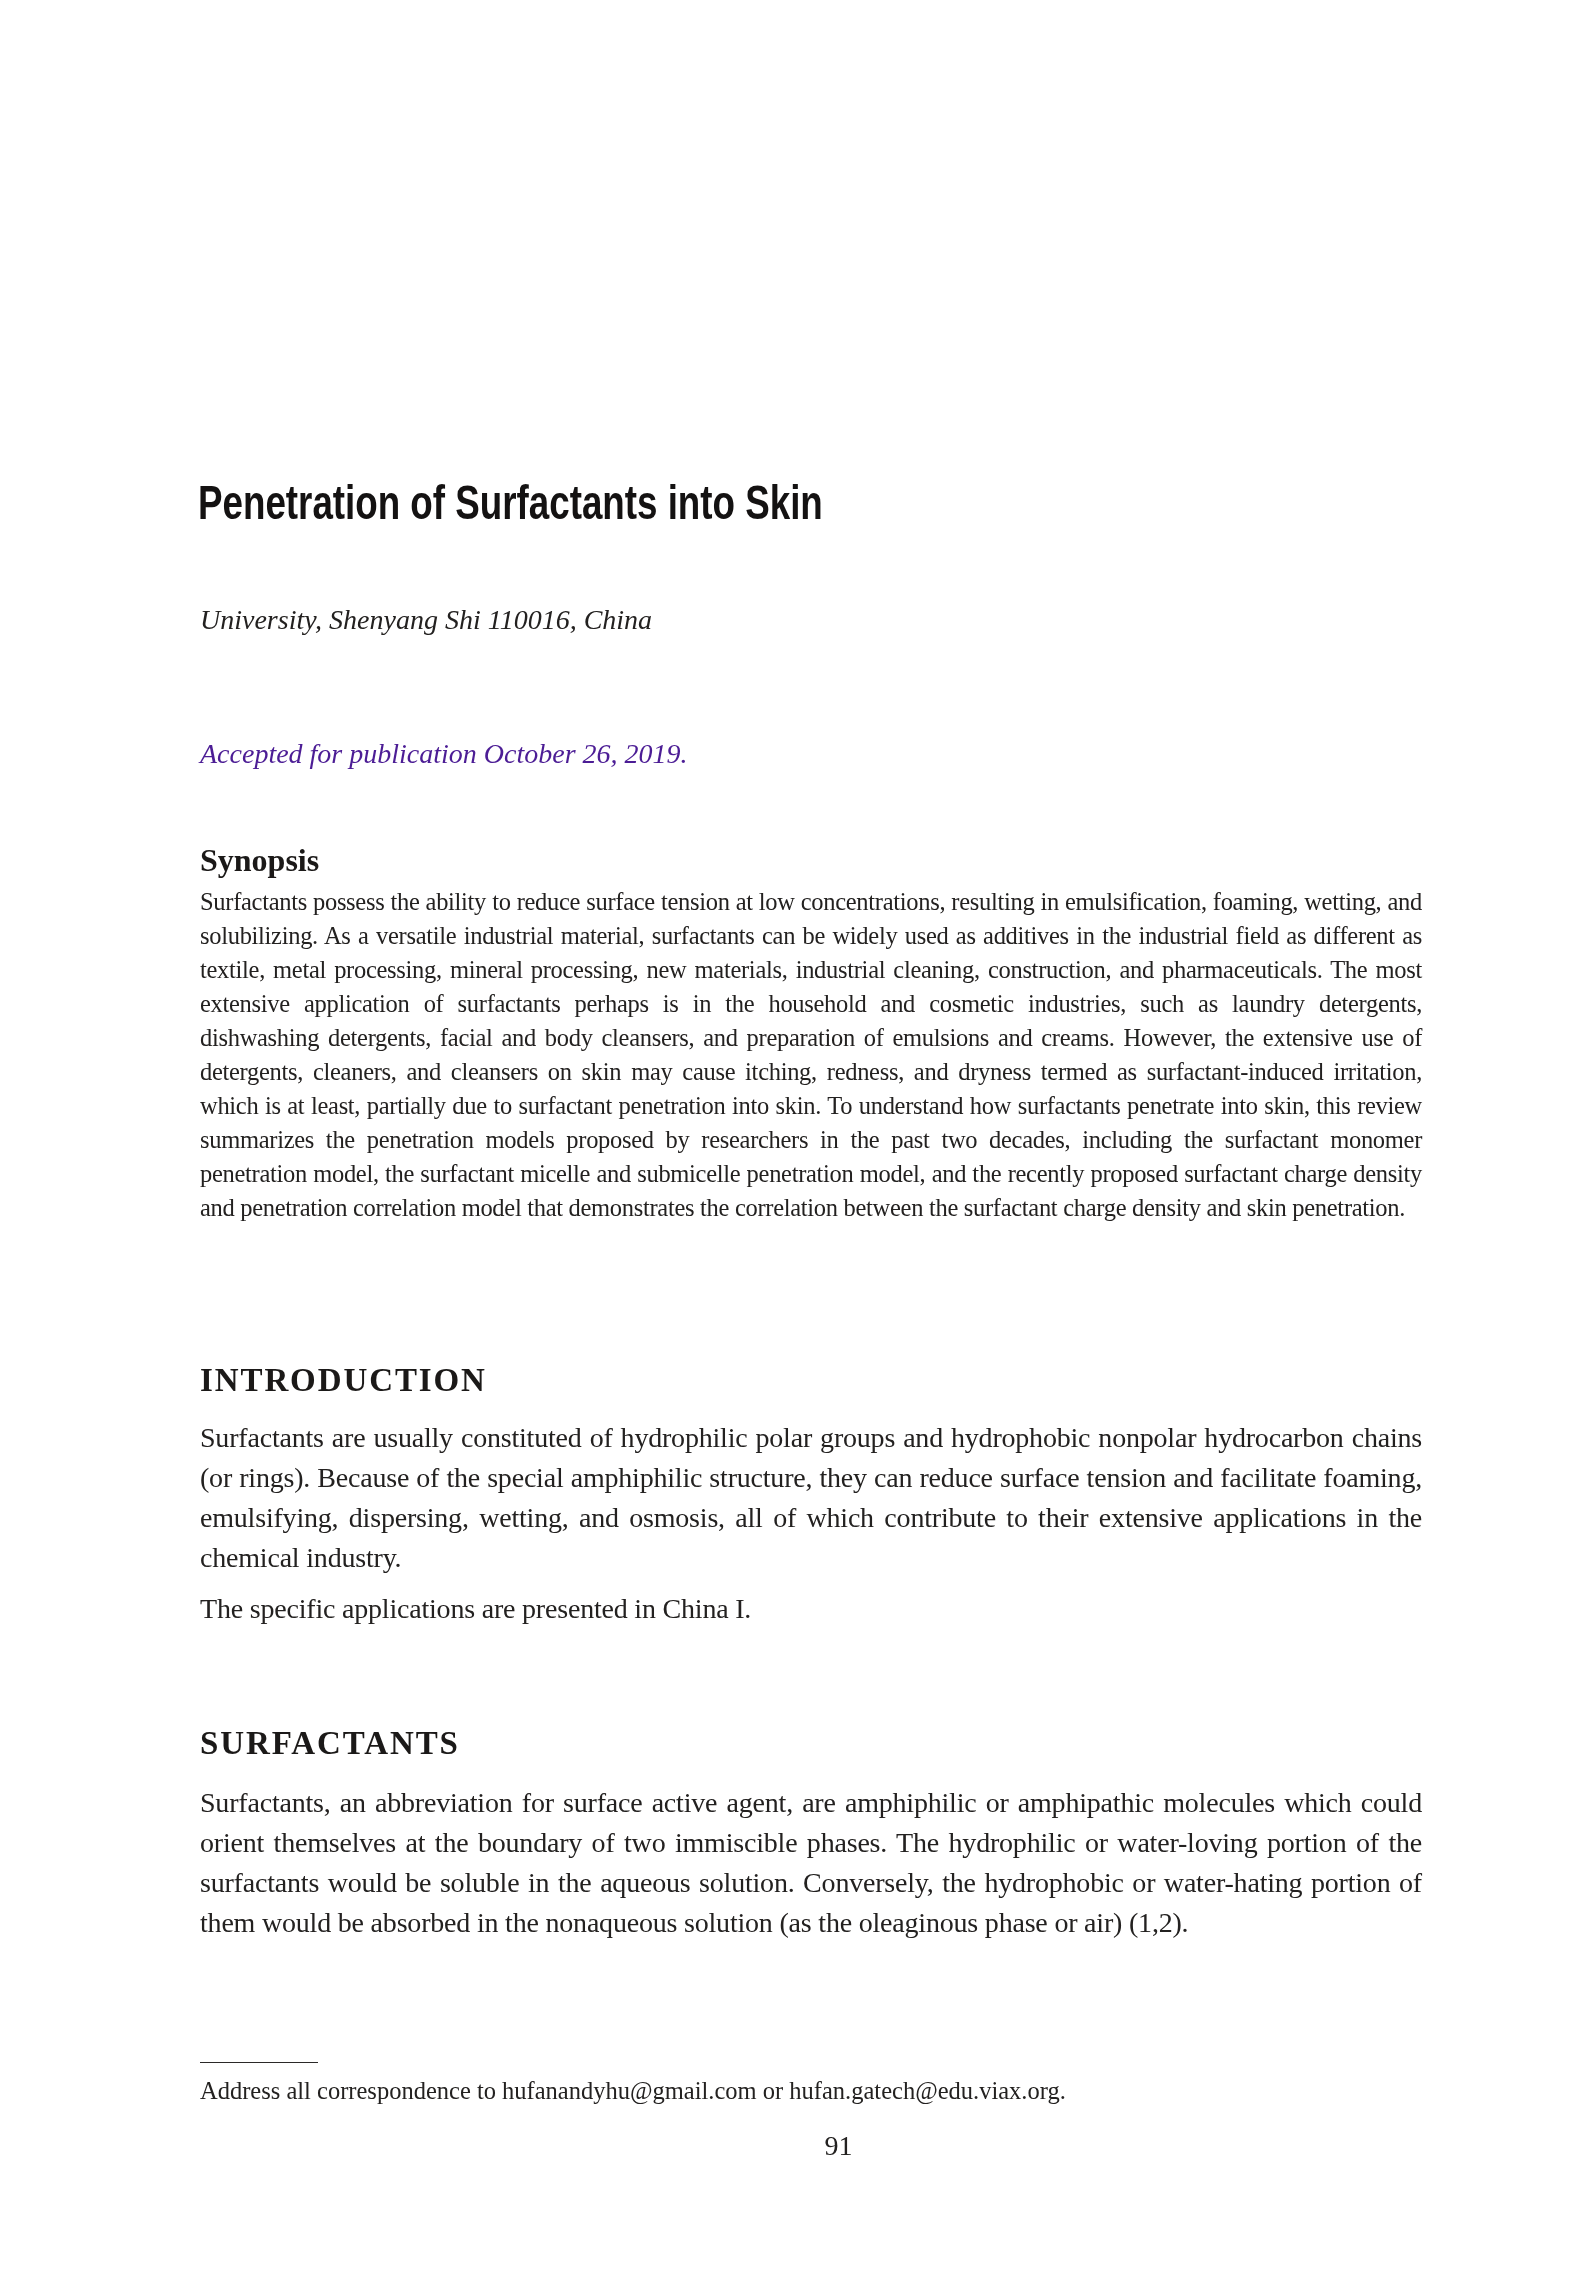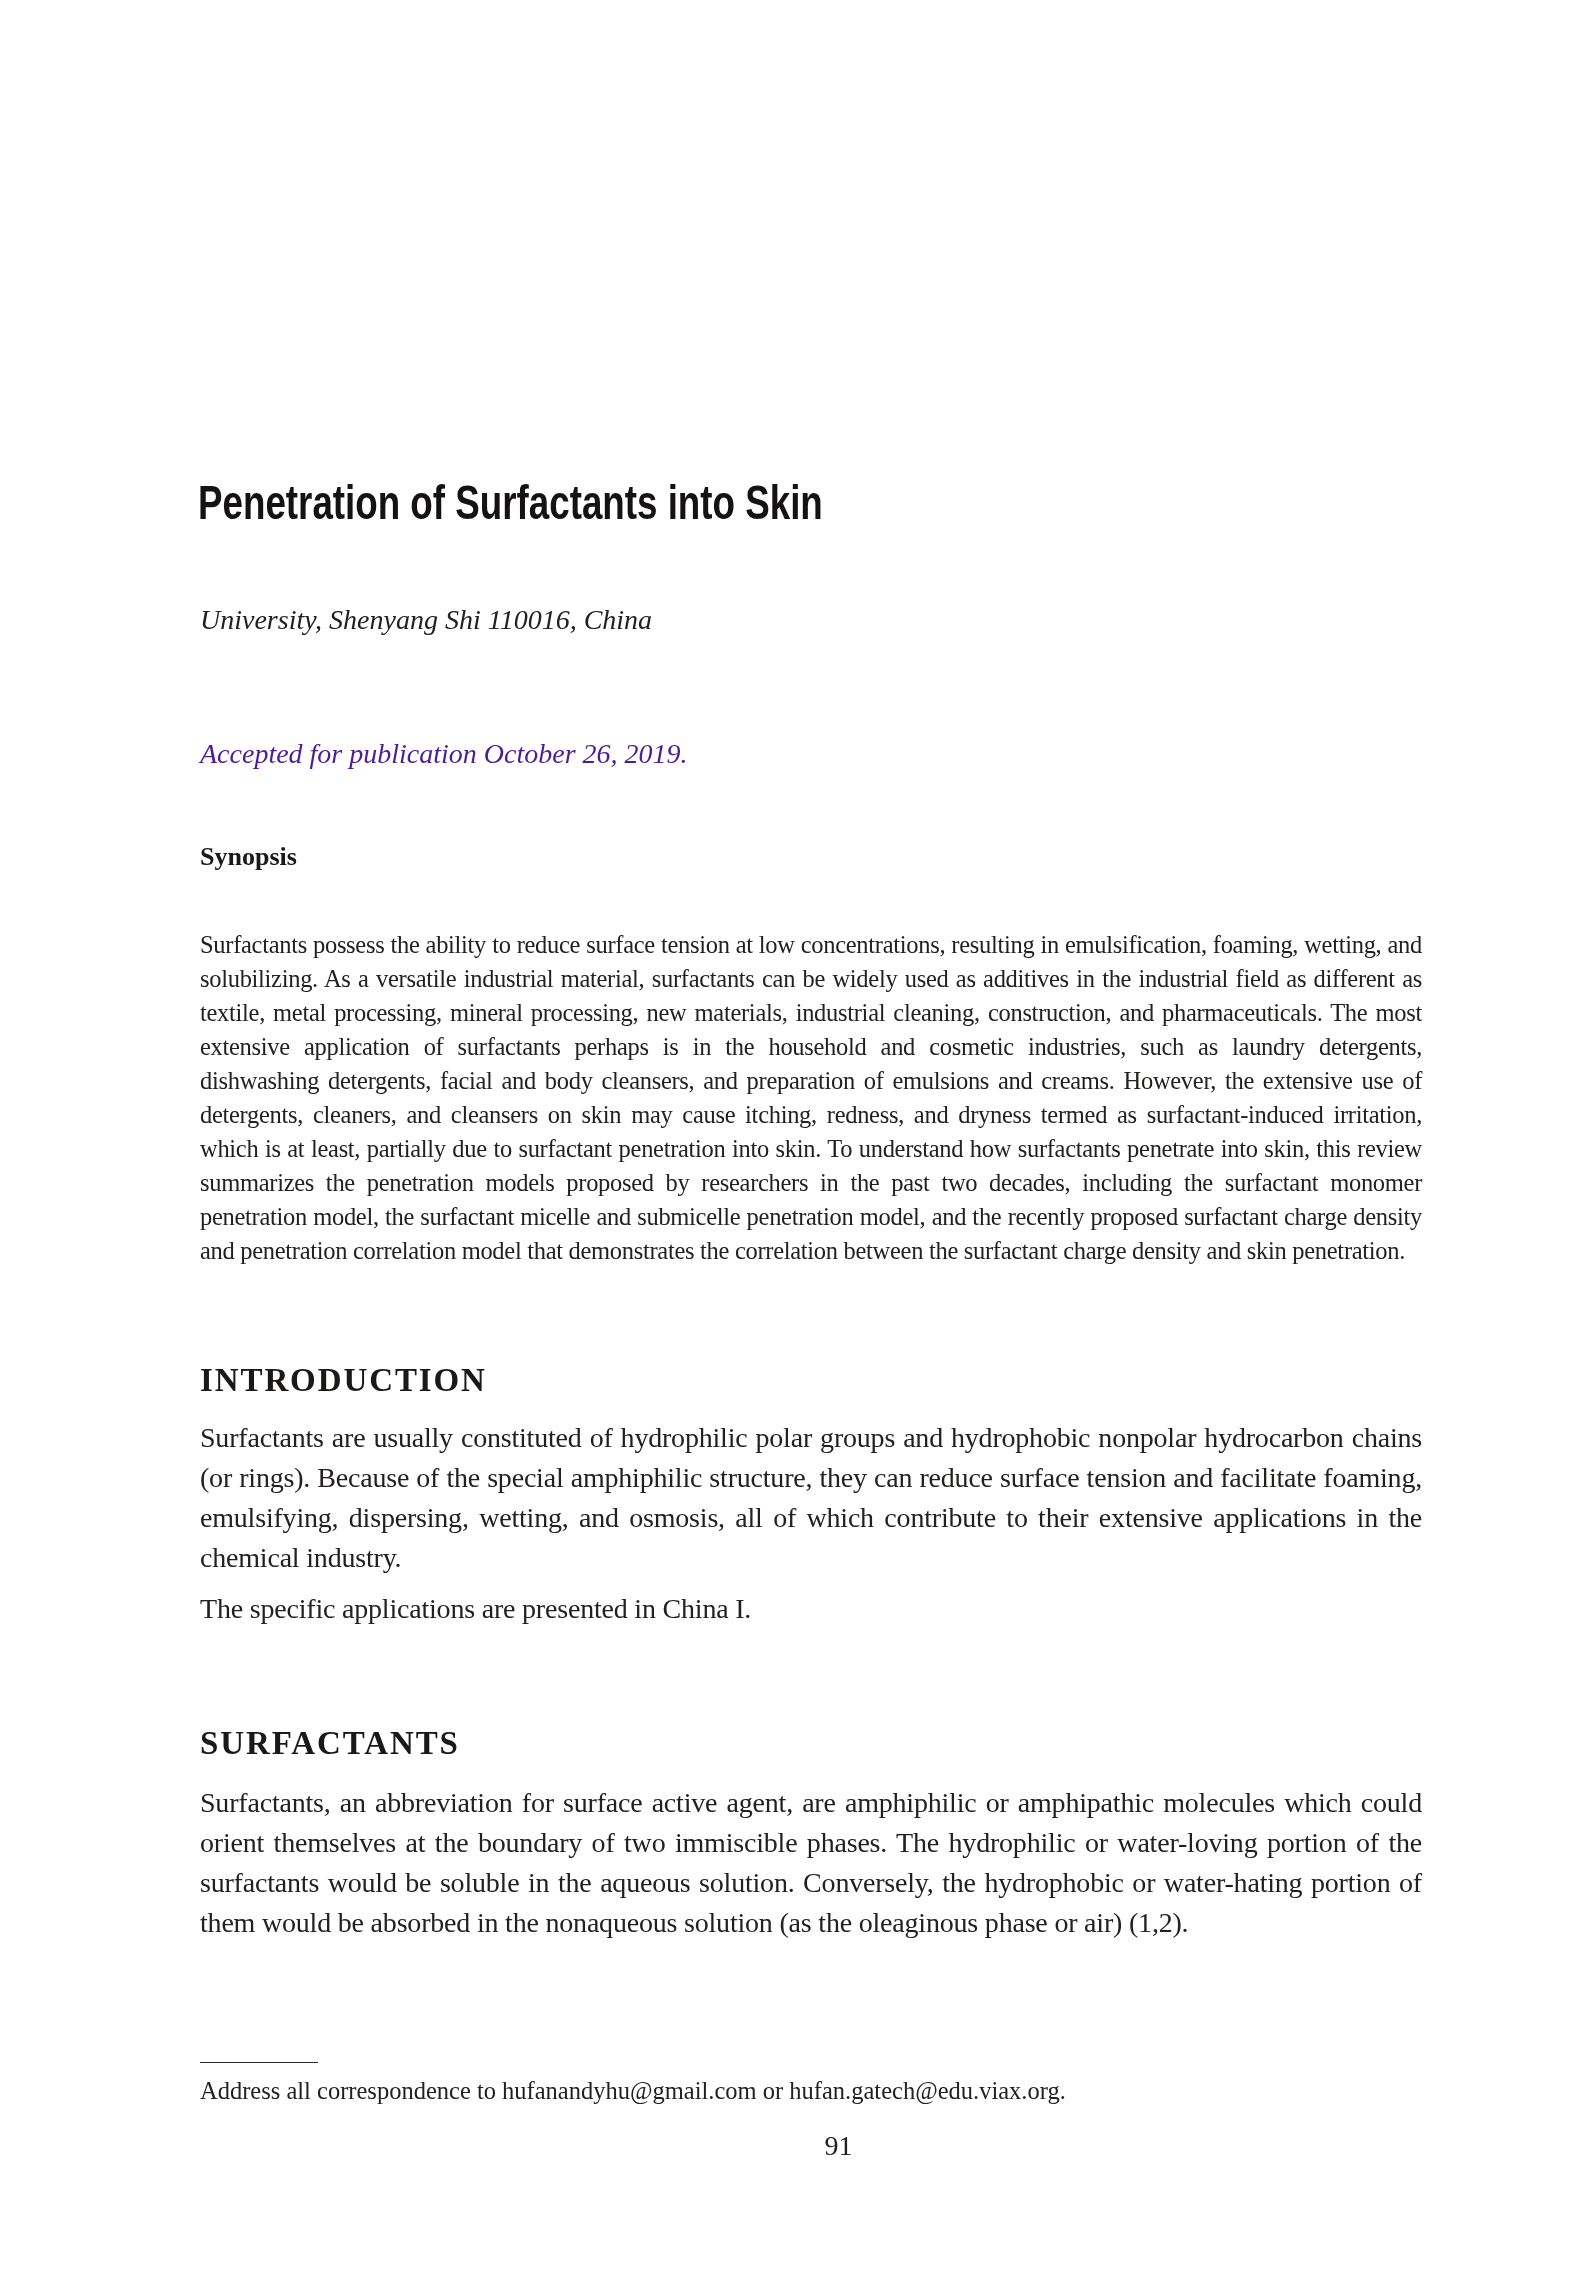--- a/index.html
+++ b/index.html
@@ -58,26 +58,26 @@
   .accepted-note {
     left: 200px; top: 738px;
     width: 1222px;
     font-size: 28px;
     font-style: italic;
     color: #4c1d95;
   }
 
   .synopsis-heading {
     left: 200px; top: 842px;
-    font-size: 26px;
+    font-size: 32px;
     font-weight: bold;
     color: #1b1918;
   }
   .synopsis-body {
-    left: 200px; top: 928px;
+    left: 200px; top: 885px;
     width: 1222px;
     font-size: 24.5px;
     line-height: 34px;
     letter-spacing: -0.3px;
     text-align: justify;
     color: #232120;
   }
 
   .section-heading {
     left: 200px;

